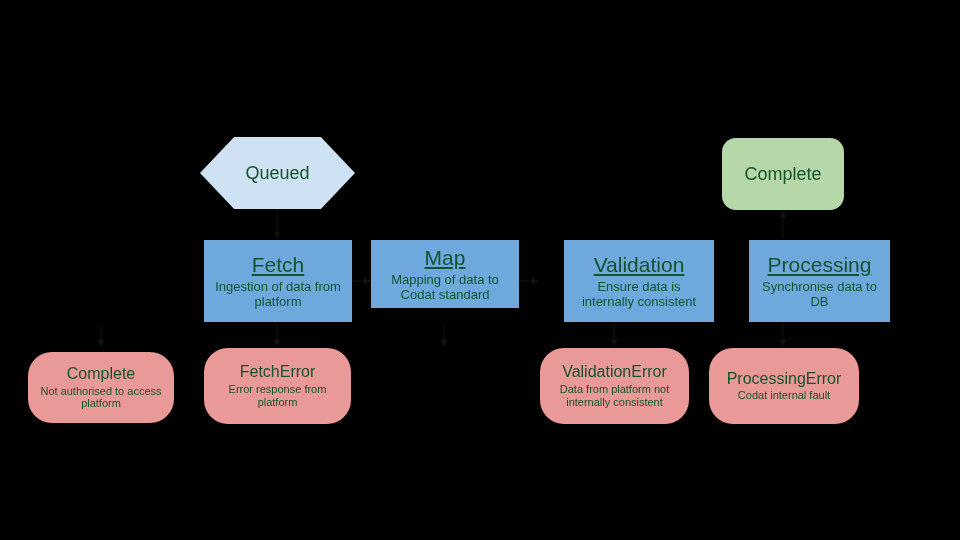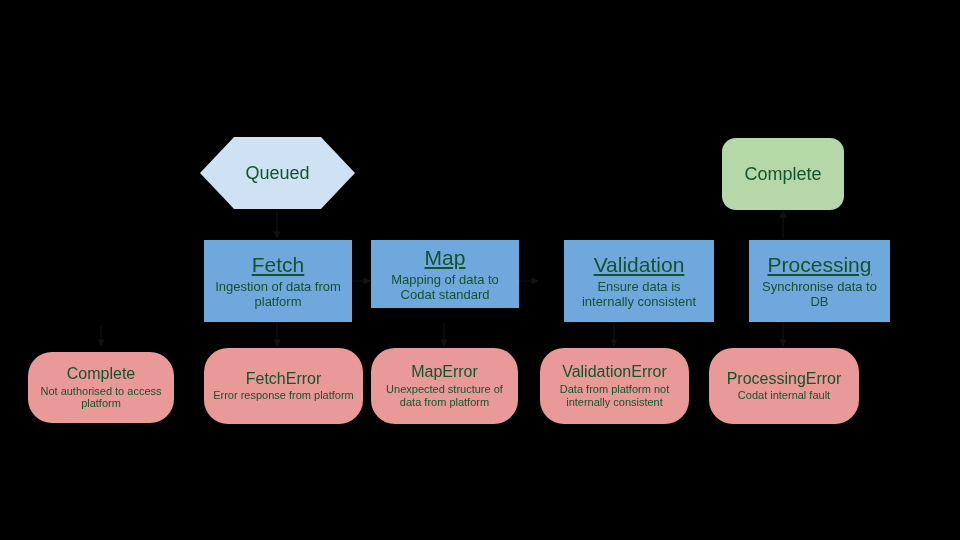--- a/index.html
+++ b/index.html
@@ -125,29 +125,25 @@
   <div class="node process" style="left:713px; top:240px; width:141px; height:82px;margin-left:36px;">
     <div class="title">Processing</div>
     <div class="desc">Synchronise data to DB</div>
   </div>
 
   <div class="node error" style="left:28px; top:352px; width:146px; height:71px;">
     <div class="title">Complete</div>
     <div class="desc">Not authorised to access platform</div>
   </div>
 
-  <div class="node error" style="left:204px; top:348px; width:159px; height:76px;">
+  <div class="node error" style="left:204px; top:348px; width:147px; height:76px;">
     <div class="title">FetchError</div>
     <div class="desc">Error response from platform</div>
   </div>
 
-  <div class="node error" style="left:371px; top:348px; width:147px; height:76px;">
-    <div class="title">MapError</div>
-    <div class="desc">Unexpected structure of data from platform</div>
-  </div>
 
   <div class="node error" style="left:540px; top:348px; width:149px; height:76px;">
     <div class="title">ValidationError</div>
     <div class="desc">Data from platform not internally consistent</div>
   </div>
 
   <div class="node error" style="left:709px; top:348px; width:150px; height:76px;">
     <div class="title">ProcessingError</div>
     <div class="desc">Codat internal fault</div>
   </div>

